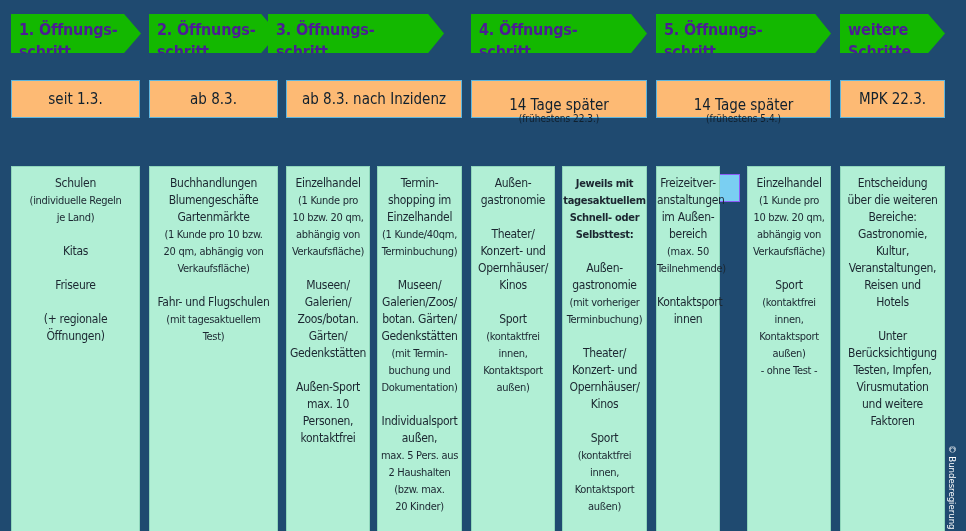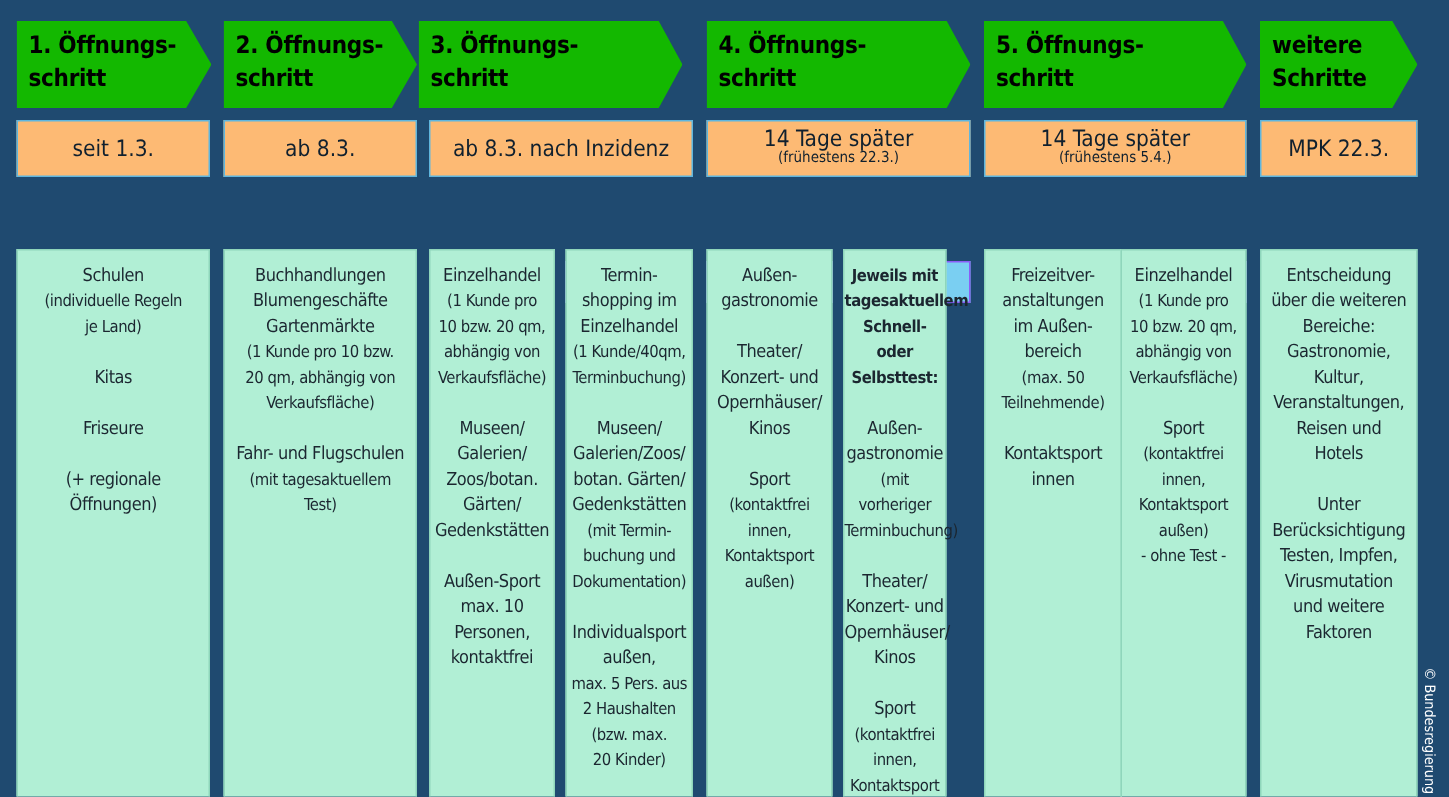--- a/index.html
+++ b/index.html
@@ -1,40 +1,40 @@
 <!DOCTYPE html>
 <html><head>
 <meta charset="utf-8">
 <style>
   html,body{margin:0;padding:0;}
   body{width:966px;height:531px;background:#1f4a70;position:relative;overflow:hidden;font-family:"DejaVu Sans Condensed","DejaVu Sans",sans-serif;}
-  .step{position:absolute;top:14px;height:58px;background:#13b800;color:#000000;font-weight:bold;font-size:16px;line-height:22px;padding:5px 0 0 8px;box-sizing:border-box;letter-spacing:-0.2px;}
+  .step{position:absolute;top:14px;height:39px;background:#13b800;color:#4c1d95;font-weight:bold;font-size:16px;line-height:22px;padding:5px 0 0 8px;box-sizing:border-box;letter-spacing:-0.2px;}
   .date{position:absolute;top:80px;height:38px;background:#fdba74;border:1px solid #5fb6de;box-sizing:border-box;color:#10202e;text-align:center;font-size:15px;line-height:36px;}
-  .date.two{line-height:16px;padding-top:3px;}
+  .date.two{line-height:16px;padding-top:16px;}
   .date .sub{display:block;font-size:10px;line-height:12px;}
   .inc{position:absolute;top:126px;height:28px;background:#7acff2;border:1px solid #8b5cf6;box-sizing:border-box;color:#10202e;text-align:left;font-size:14px;line-height:26px;margin-top:48px;}
   .col{position:absolute;top:166px;height:366px;background:#b1efd5;border:1px solid #8fd6bb;box-sizing:border-box;color:#1b2630;text-align:center;font-size:12px;line-height:17px;padding-top:8px;letter-spacing:-0.3px;}
   .col .blk{margin-bottom:17px;white-space:pre-line;}
   .col .sm{font-size:11px;}
   .col .bold{font-weight:bold;}
   .copy{position:absolute;left:946px;top:445px;width:14px;height:86px;}
   .copy span{position:absolute;left:0;top:0;transform-origin:0 0;transform:translate(12px,0) rotate(90deg);white-space:nowrap;color:#fff;font-size:9.5px;}
 </style>
 </head>
 <body>
 
 <div class="step" style="left:11px;width:130px;clip-path:polygon(0 0,87% 0,100% 50%,87% 100%,0 100%);">
     <div>1. Öffnungs-</div>
     <div>schritt</div>
   </div>
 <div class="step" style="left:149px;width:129px;clip-path:polygon(0 0,87% 0,100% 50%,87% 100%,0 100%);">
     <div>2. Öffnungs-</div>
     <div>schritt</div>
   </div>
-<div class="step" style="left:279px;width:176px;clip-path:polygon(0 0,91% 0,100% 50%,91% 100%,0 100%);">
+<div class="step" style="left:268px;width:176px;clip-path:polygon(0 0,91% 0,100% 50%,91% 100%,0 100%);">
     <div>3. Öffnungs-</div>
     <div>schritt</div>
   </div>
 <div class="step" style="left:471px;width:176px;clip-path:polygon(0 0,91% 0,100% 50%,91% 100%,0 100%);">
     <div>4. Öffnungs-</div>
     <div>schritt</div>
   </div>
 <div class="step" style="left:656px;width:175px;clip-path:polygon(0 0,91% 0,100% 50%,91% 100%,0 100%);">
     <div>5. Öffnungs-</div>
     <div>schritt</div>
@@ -117,39 +117,39 @@
   <div class="blk">Theater/
 Konzert- und
 Opernhäuser/
 Kinos</div>
   <div class="blk"><span style="white-space: pre-line;">Sport</span><br><span class="sm" style="white-space: pre-line;">(kontaktfrei
 innen,
 Kontaktsport
 außen)</span></div>
 </div>
 
-<div class="col" style="left:562px;width:69px;">
+<div class="col" style="left:562px;width:85px;">
   <div class="blk bold sm">Jeweils mit
 tagesaktuellem
 Schnell- oder
 Selbsttest:</div>
   <div class="blk"><span style="white-space: pre-line;">Außen-
 gastronomie</span><br><span class="sm" style="white-space: pre-line;">(mit vorheriger
 Terminbuchung)</span></div>
   <div class="blk">Theater/
 Konzert- und
 Opernhäuser/
 Kinos</div>
   <div class="blk"><span style="white-space: pre-line;">Sport</span><br><span class="sm" style="white-space: pre-line;">(kontaktfrei
 innen,
 Kontaktsport
 außen)</span></div>
 </div>
 
-<div class="col" style="left:656px;width:92px;">
+<div class="col" style="left:656px;width:64px;">
   <div class="blk"><span style="white-space: pre-line;">Freizeitver-
 anstaltungen
 im Außen-
 bereich</span><br><span class="sm" style="white-space: pre-line;">(max. 50
 Teilnehmende)</span></div>
   <div class="blk">Kontaktsport
 innen</div>
 </div>
 
 <div class="col" style="left:747px;width:84px;">

